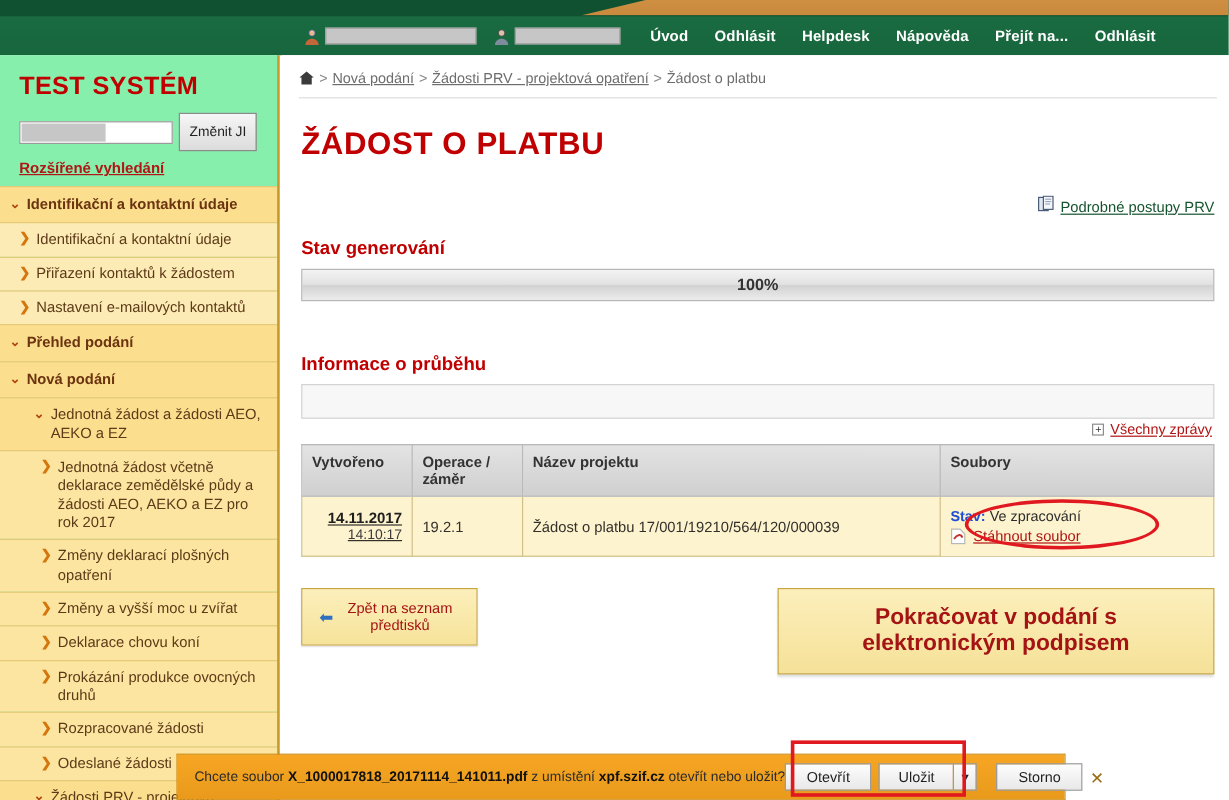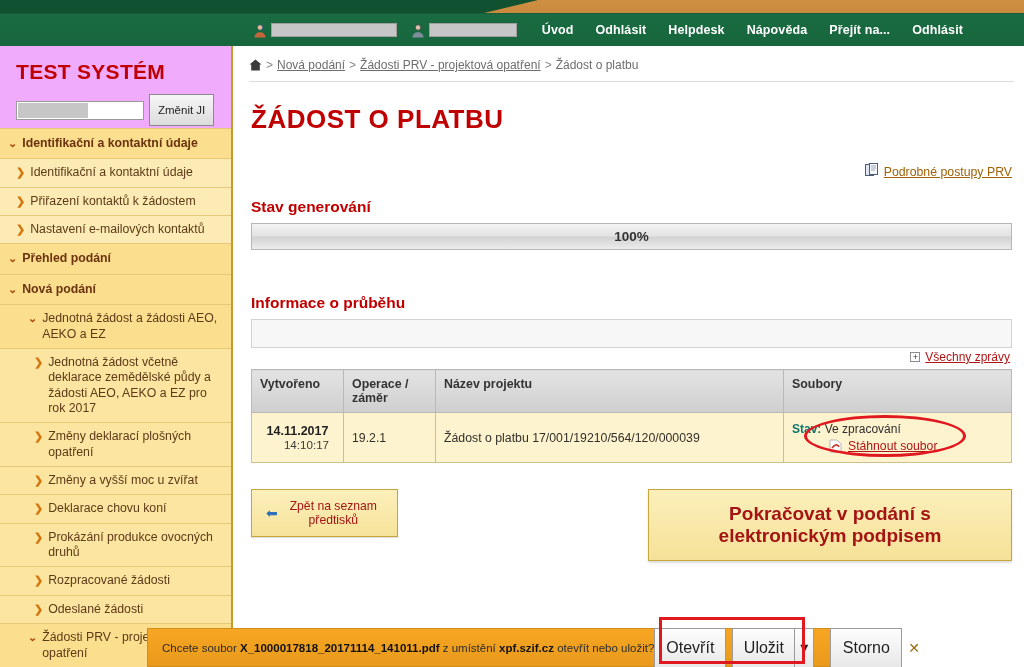--- a/index.html
+++ b/index.html
@@ -55,21 +55,21 @@
     text-decoration: none;
     padding: 0 11px;
     letter-spacing: 0.1px;
     white-space: nowrap;
   }
 
   
   .sidebar {
     position: absolute; left: 0; top: 46px;
     width: 233px; height: 621px;
-    background: #f0abfc;
+    background: #86efac;
     border-right: 2px solid #c89a2a;
     overflow: hidden;
   }
   .brand {
     color: #c00000;
     font-size: 21px;
     font-weight: bold;
     padding: 14px 0 10px 16px;
     letter-spacing: 0.3px;
   }
@@ -173,21 +173,21 @@
     margin: 22px 0 0 2px;
   }
 
   .postupy {
     display: flex; align-items: center; justify-content: flex-end;
     gap: 4px;
     margin-top: 28px;
     padding-right: 2px;
   }
   .postupy a {
-    color: #a16207; font-size: 12.3px; text-decoration: underline; cursor: pointer;
+    color: #14532d; font-size: 12.3px; text-decoration: underline; cursor: pointer;
   }
 
   .sec-head {
     color: #c00000; font-size: 15.5px; font-weight: bold;
     margin: 17px 0 7px 2px;
   }
   .progress {
     height: 27px;
     border: 1px solid #b6b6b6;
     background: linear-gradient(to bottom,#f3f3f3 0%, #e2e2e2 48%, #d2d2d2 52%, #ececec 100%);
@@ -230,28 +230,28 @@
     font-size: 12.4px;
     margin-left: 12px;
   }
   table.grid td {
     background: #fdf3ce;
     border: 1px solid #cfc08a;
     padding: 9px 8px;
     vertical-align: middle;
     color: #33302b;
   }
-  td.c-date { width: 92px; text-align: center; }
+  td.c-date { width: 92px; text-align: right; text-decoration: underline; }
   td.c-date b { display: block; font-size: 12.5px; color: #1f1f1f; }
   td.c-date span { display: block; font-size: 11.6px; color: #3a3a3a; padding-left: 18px; }
   td.c-op { width: 92px; }
   td.c-files { width: 228px; position: relative; }
   .stav-line { font-size: 12px; color: #2e2e2e; }
-  .stav-line b { color: #0f766e; }
-  .dl-line { display: flex; align-items: flex-start; gap: 6px; margin-top: 3px; margin-left: 37px; }
+  .stav-line b { color: #1d4ed8; }
+  .dl-line { display: flex; align-items: flex-start; gap: 6px; margin-top: 3px; }
   .dl-line a { color: #b11515; font-size: 12.2px; text-decoration: underline; cursor: pointer; }
   .pdf-ico { width: 13px; height: 14px; display: inline-block; }
   .ellipse {
     position: absolute;
     left: 20px; top: 2px;
     width: 162px; height: 42px;
     border: 3px solid #e0181f;
     border-radius: 50%;
     pointer-events: none;
   }
@@ -291,25 +291,25 @@
     background: linear-gradient(to bottom,#f6a623 0%, #f0a01f 50%, #e99a1c 100%);
     border: 1px solid #d08f1a;
     display: flex; align-items: center;
     padding: 0 6px 0 14px;
     font-size: 11.5px;
     color: #2b2b2b;
   }
   .dlbar .msg { flex: 1; white-space: nowrap; }
   .dlbar .msg b { color: #111; }
   .dl-btn {
-    height: 40px;
+    height: 23px;
     min-width: 72px;
     background: linear-gradient(to bottom,#fdfdfd,#e8e8e8);
     border: 1px solid #9b9b9b;
-    font-size: 16px;
+    font-size: 12px;
     color: #1f1f1f;
     font-family: "Liberation Sans", sans-serif;
     cursor: pointer;
     display: inline-flex; align-items: center; justify-content: center;
   }
   .split { display: inline-flex; }
   .split .main-part { border-right: none; min-width: 62px; }
   .split .caret-part { min-width: 20px; padding: 0; }
   .dl-close {
     color: #9a6b10; font-size: 14px; padding: 0 6px; cursor: pointer;
@@ -366,20 +366,21 @@
   <div class="sidebar">
     <div class="brand">TEST SYSTÉM</div>
 
     <div class="searchrow">
       <div class="search-field">
         <div class="fill"></div>
       </div>
       <button class="btn-gray">Změnit JI</button>
     </div>
 
+    <a class="adv-link">Rozšířené vyhledání</a>
 
     <ul class="menu">
       <li class="mi lvl0">
         <span class="chev-d">⌄</span>
         <span class="lbl">Identifikační a kontaktní údaje</span>
       </li>
       <li class="mi lvl1">
         <span class="chev-r">❯</span>
         <span class="lbl">Identifikační a kontaktní údaje</span>
       </li>

